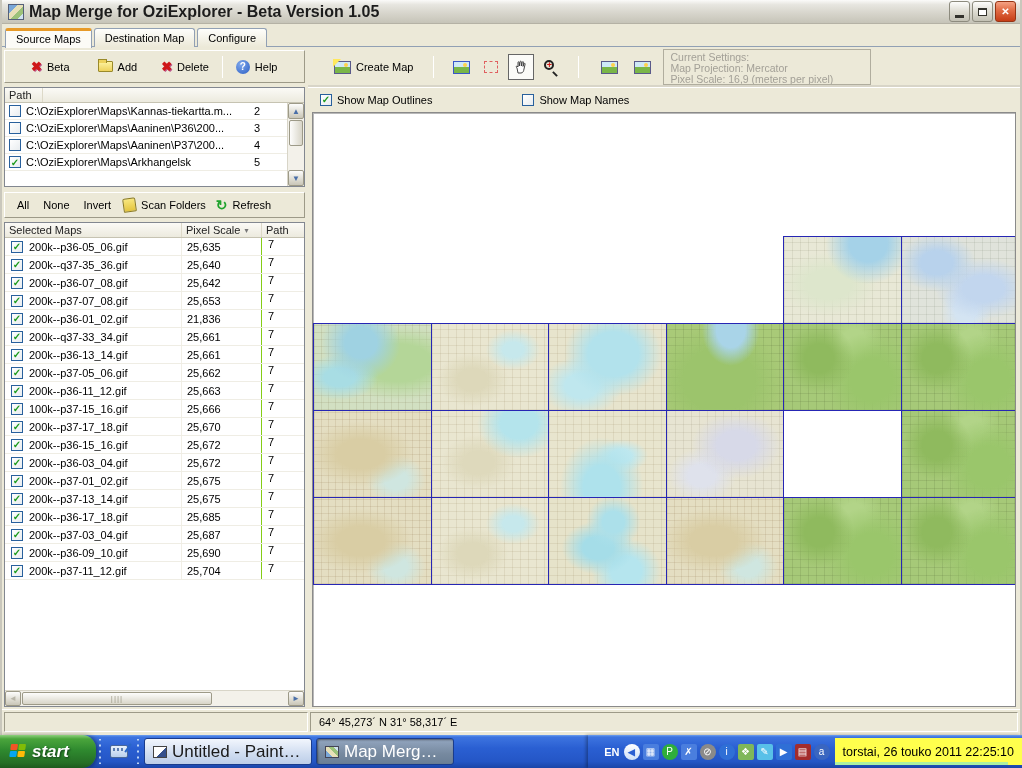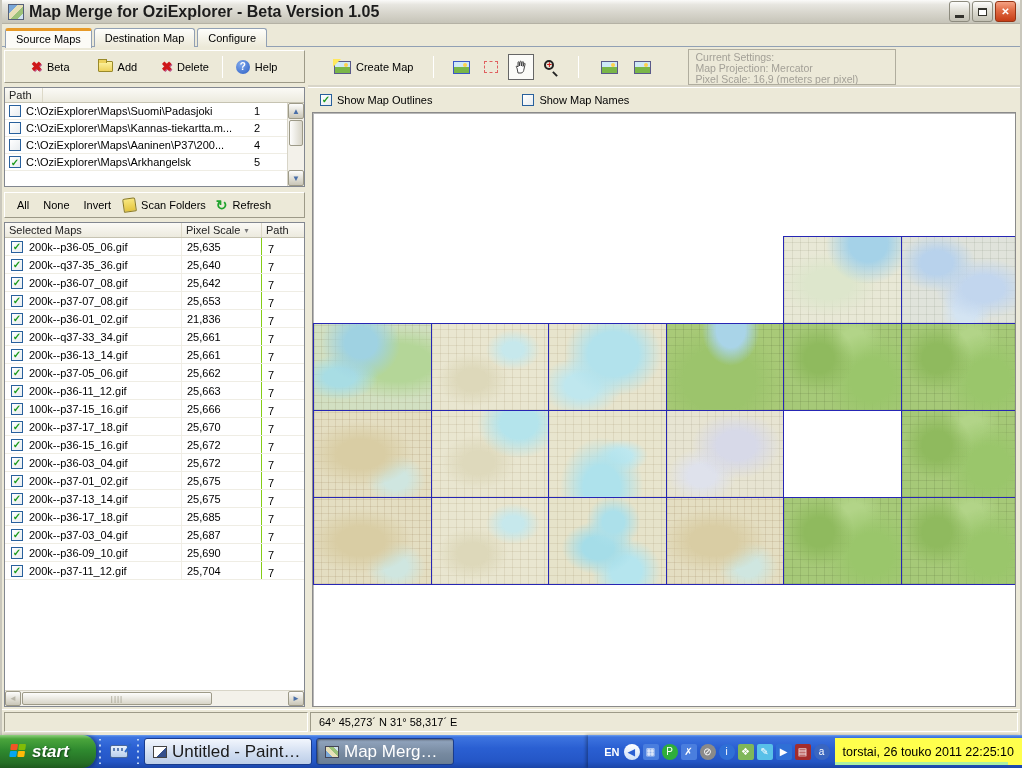--- a/index.html
+++ b/index.html
@@ -77,21 +77,21 @@
   .actions { height:26px; display:flex; align-items:center; gap:10px; padding:0 10px; margin:5px 0 4px; }
   .act-link { color:#000; padding:2px 2px; }
   .act-group { display:flex; align-items:center; gap:5px; }
   .icon-scan { position:relative; width:13px; height:14px; background:linear-gradient(180deg,#f8e77e,#e3c43e); border:1px solid #8a7a20; border-radius:2px 2px 1px 1px; transform:rotate(-8deg); }
 
   .maps-list { flex:1; }
   .ml-col-name { flex:1; }
   .ml-col-scale { width:80px; display:flex; align-items:center; gap:4px; }
   .ml-col-path { width:42px; border-right:none !important; }
   .sort-arrow { color:#777; font-size:8px; }
-  .mrow { display:flex; align-items:flex-end; height:18px; border-bottom:1px solid #efede4; color:#000; }
+  .mrow { display:flex; align-items:flex-start; height:18px; border-bottom:1px solid #efede4; color:#000; }
   .mrow .m-name { flex:1; display:flex; align-items:center; gap:6px; padding-left:6px; border-right:1px solid #f1efe6; height:100%; }
   .mrow .m-scale { width:80px; padding-left:5px; border-right:1px solid #84cc16; height:100%; display:flex; align-items:center; }
   .mrow .m-path { width:42px; padding-left:6px; }
 
   
   .right-panel { flex:1; display:flex; flex-direction:column; min-width:0; }
   .map-toolbar { height:40px; display:flex; align-items:center; padding:2px 8px 2px 20px; gap:4px; }
   .pic { position:relative; width:17px; height:13px; border:1px solid #5a5a8a;
     background:linear-gradient(180deg,#cfe9f7 0 48%,#7ab648 48% 100%); }
   .pic .sun { position:absolute; right:2px; top:1px; width:4px; height:4px; border-radius:50%; background:#ffd24a; }
@@ -100,21 +100,21 @@
   .pic2::before { content:""; position:absolute; left:-4px; top:-4px; width:17px; height:13px; border:1px solid #3a57c8; background:#bcd2ee; z-index:-1; }
   .pic2.red::before { border-color:#c83a3a; background:#f0cccc; }
   .toolbtn { display:flex; align-items:center; justify-content:center; min-width:26px; height:26px; padding:0 3px; border:1px solid transparent; }
   .toolbtn.pressed { border:1px solid #666; background:#fbfbf8; }
   .sel-rect { width:14px; height:12px; border:1px dashed #e06060; }
   .zoomglass { position:relative; width:16px; height:16px; }
   .zoomglass .lens { position:absolute; left:1px; top:1px; width:10px; height:10px; border:2px solid #222; border-radius:50%;
     display:flex; align-items:center; justify-content:center; color:#d01818; font-weight:bold; font-size:9px; line-height:8px; }
   .zoomglass .handle { position:absolute; right:1px; bottom:0; width:6px; height:2px; background:#222; transform:rotate(45deg); }
 
-  .settings-box { margin-left:29px; width:208px; height:36px; border:1px solid #b0ad9e; padding:2px 6px; color:#a3a097; line-height:11px; font-size:10.5px; overflow:hidden; }
+  .settings-box { margin-left:4px; width:208px; height:36px; border:1px solid #b0ad9e; padding:2px 6px; color:#a3a097; line-height:11px; font-size:10.5px; overflow:hidden; }
 
   .options-row { height:24px; display:flex; align-items:center; gap:12px; padding-left:12px; border-top:1px solid #fff; box-shadow:0 -2px 0 #d8d5c8; }
   .optcheck { display:flex; align-items:center; gap:5px; color:#000; }
   .opt2 { margin-left:78px; }
 
   .map-canvas { flex:1; margin:1px 4px 2px 4px; background:#fff; position:relative; overflow:hidden;
     border:1px solid #8a8a8a; box-shadow:inset 1px 1px 0 #b8b8b8; }
   .tile { position:absolute; border:1px solid #2626b4;
     background-blend-mode:normal; }
   .tile:not(.empty) { background-image:
@@ -280,36 +280,36 @@
         </span>
       </div>
 
       <div class="listbox folder-list">
         <div class="list-head">
           <div class="fl-col-path">Path</div>
           <div class="fl-scroll-gap"></div>
         </div>
         <div style="margin-right:17px">
 
-            <div class="lrow">
-              <div class="cell-name">
-                <span class="checkbox"></span>
-                <span>C:\OziExplorer\Maps\Suomi\Padasjoki</span>
-              </div>
-              <div class="cell-path">1</div>
-            </div>
 
             <div class="lrow">
               <div class="cell-name">
                 <span class="checkbox"></span>
                 <span>C:\OziExplorer\Maps\Kannas-tiekartta.m...</span>
               </div>
               <div class="cell-path">2</div>
             </div>
 
+            <div class="lrow">
+              <div class="cell-name">
+                <span class="checkbox"></span>
+                <span>C:\OziExplorer\Maps\Aaninen\P36\200...</span>
+              </div>
+              <div class="cell-path">3</div>
+            </div>
 
             <div class="lrow">
               <div class="cell-name">
                 <span class="checkbox"></span>
                 <span>C:\OziExplorer\Maps\Aaninen\P37\200...</span>
               </div>
               <div class="cell-path">4</div>
             </div>
 
             <div class="lrow">

